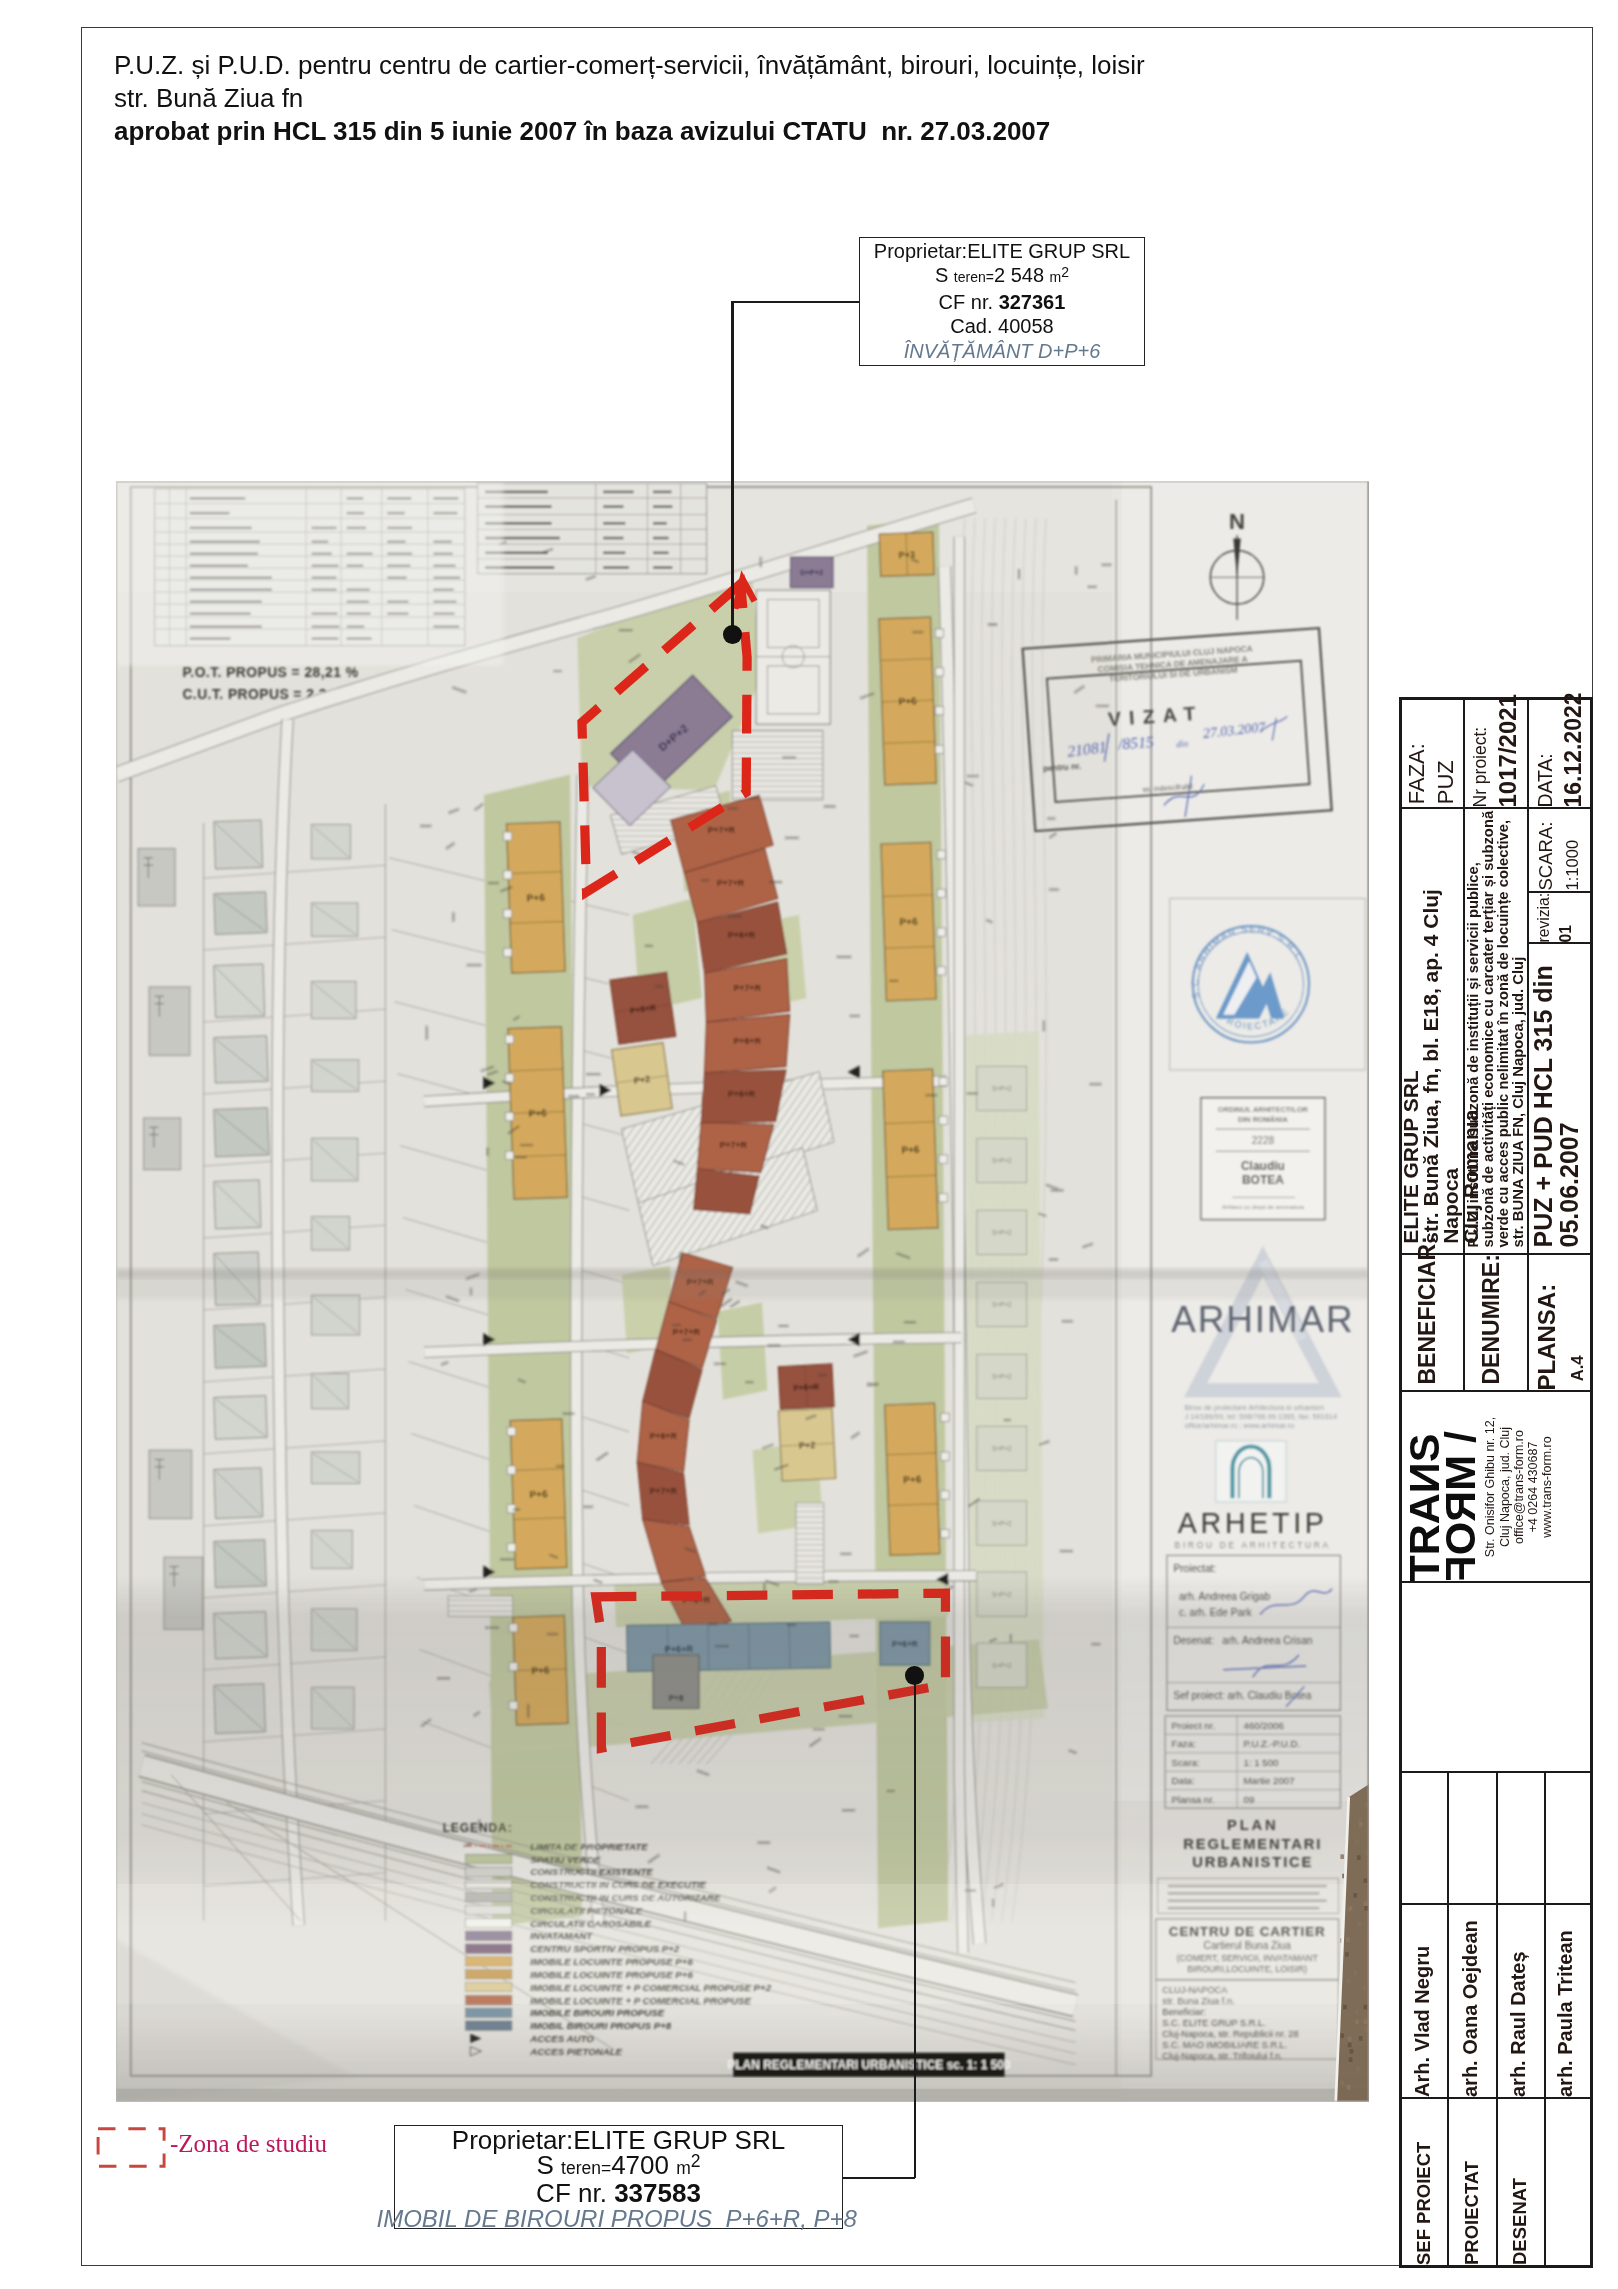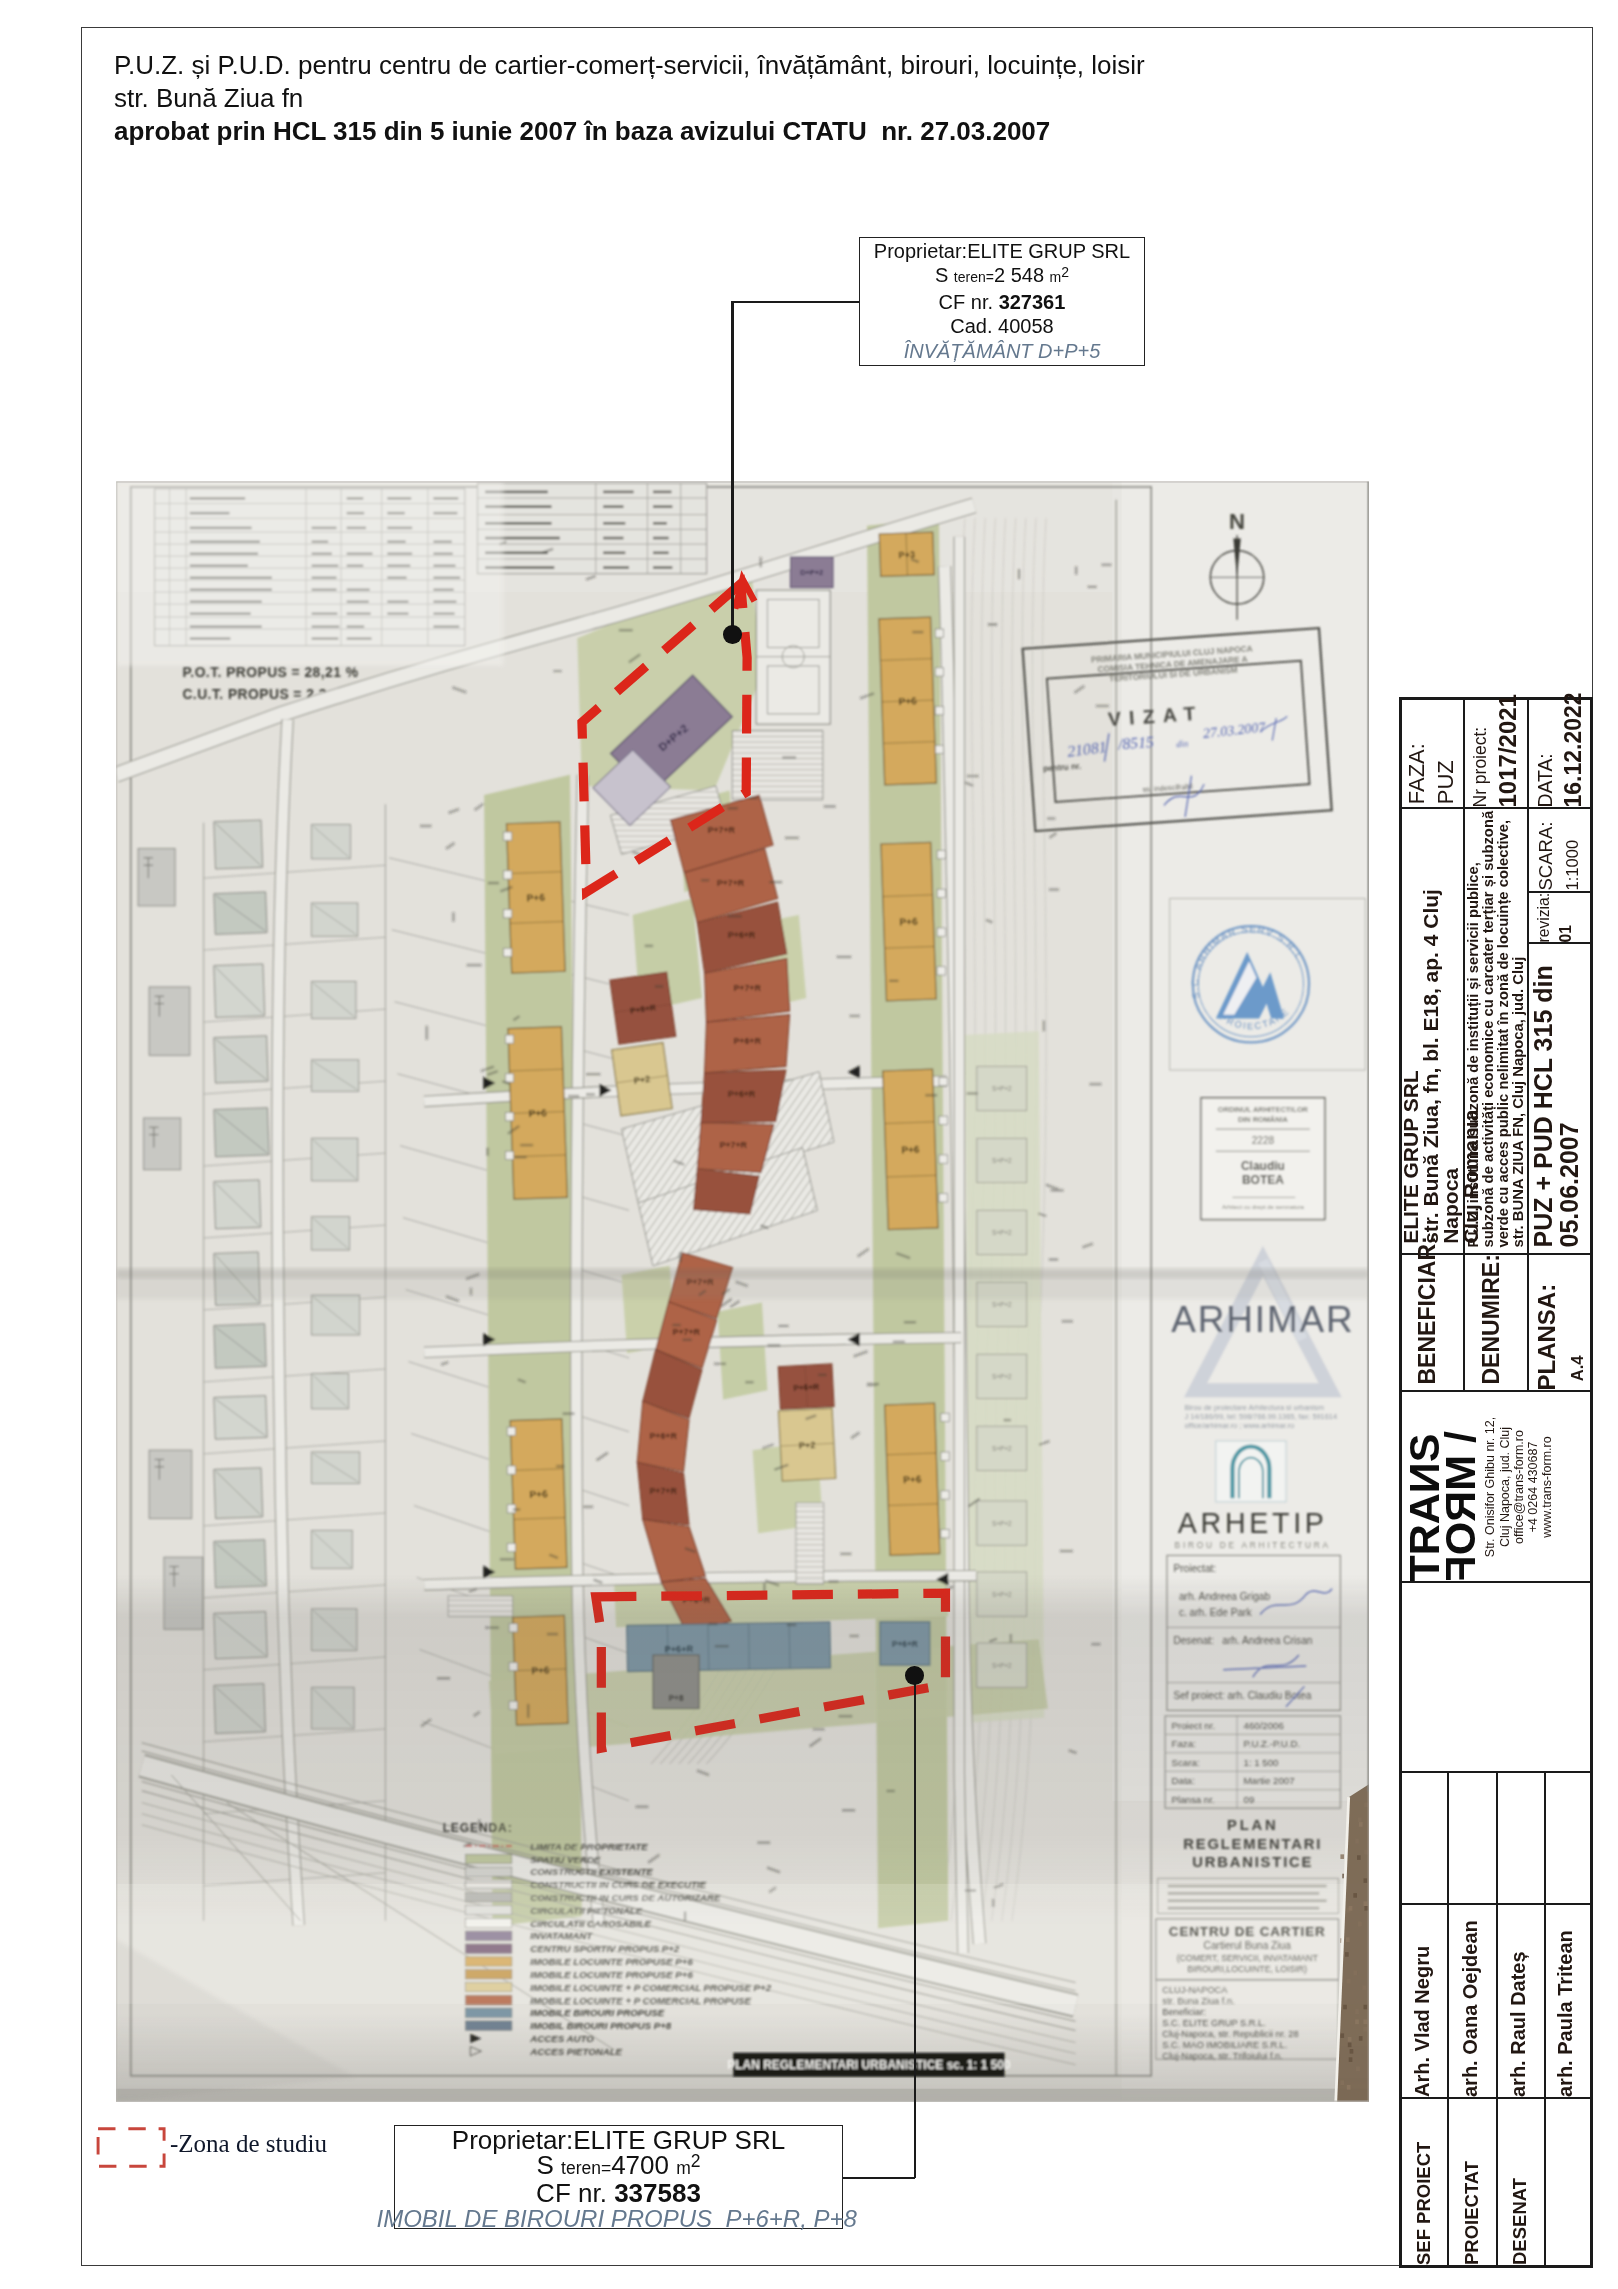--- a/index.html
+++ b/index.html
@@ -974,39 +974,39 @@
 <div class="ln" style="left:732px;top:301px;width:127px;height:1.8px;"></div>
 <div class="ln" style="left:731px;top:301px;width:2.8px;height:332px;"></div>
 
 <div class="abs" style="left:723px;top:625px;width:18.5px;height:18.5px;border-radius:50%;background:#111;"></div>
 
 <div class="abs" style="left:859px;top:237px;width:284px;height:126px;border:1.8px solid #222;background:#fff;text-align:center;font-size:20px;line-height:24.5px;color:#111;padding-top:0.9px;">
 <div>Proprietar:ELITE GRUP SRL</div>
 <div>S <span style="font-size:14px;">teren=</span>2 548 <span style="font-size:14px;">m</span><span style="font-size:14px;vertical-align:5.5px;line-height:0;">2</span></div>
 <div>CF nr. <b>327361</b></div>
 <div>Cad. 40058</div>
-<div class="gb" style="font-style:italic;">ÎNVĂȚĂMÂNT D+P+5</div>
+<div class="gb" style="font-style:italic;">ÎNVĂȚĂMÂNT D+P+6</div>
 </div>
 
 <div class="ln" style="left:914px;top:1674px;width:1.8px;height:504px;"></div>
 <div class="ln" style="left:843px;top:2177px;width:72px;height:1.8px;"></div>
 
 <div class="abs" style="left:905px;top:1666px;width:18.5px;height:18.5px;border-radius:50%;background:#111;"></div>
 
 <div class="abs" style="left:394px;top:2125px;width:447px;height:100px;border:1.8px solid #222;background:#fff;text-align:center;font-size:26px;line-height:25px;color:#111;padding-top:1.8px;">
 <div>Proprietar:ELITE GRUP SRL</div>
 <div>S <span style="font-size:17.5px;">teren=</span>4700 <span style="font-size:17.5px;">m</span><span style="font-size:17.5px;vertical-align:7.4px;line-height:0;">2</span></div>
 <div>CF nr. <b>337583</b></div>
 <div class="gb" style="font-style:italic;white-space:nowrap;position:relative;left:-18.5px;font-size:24px;">IMOBIL DE BIROURI PROPUS&nbsp; P+6+R, P+8</div>
 </div>
 
 <svg class="abs" style="left:95px;top:2126px;" width="74" height="44" viewBox="0 0 80 48">
     <rect x="3" y="3" width="72" height="41" fill="none" stroke="#c8463c" stroke-width="3.2" stroke-dasharray="19 14"></rect>
   </svg>
-<div class="abs" style="left:170px;top:2130px;font-family:'Liberation Serif',serif;font-size:25px;color:#0f172a;">-Zona de studiu</div>
+<div class="abs" style="left:170px;top:2130px;font-family:'Liberation Serif',serif;font-size:25px;color:#be185d;">-Zona de studiu</div>
 
 <div class="ln" style="left:1399px;top:697px;width:2.8px;height:1571px;"></div>
 <div class="ln" style="left:1590px;top:697px;width:2.8px;height:1571px;"></div>
 <div class="ln" style="left:1463px;top:697px;width:1.8px;height:695px;"></div>
 <div class="ln" style="left:1527px;top:697px;width:1.8px;height:695px;"></div>
 <div class="ln" style="left:1447px;top:1772px;width:1.8px;height:496px;"></div>
 <div class="ln" style="left:1496px;top:1772px;width:1.8px;height:496px;"></div>
 <div class="ln" style="left:1544px;top:1772px;width:1.8px;height:496px;"></div>
 <div class="ln" style="left:1399px;top:697px;width:194px;height:2.8px;"></div>
 <div class="ln" style="left:1399px;top:807px;width:194px;height:1.8px;"></div>

